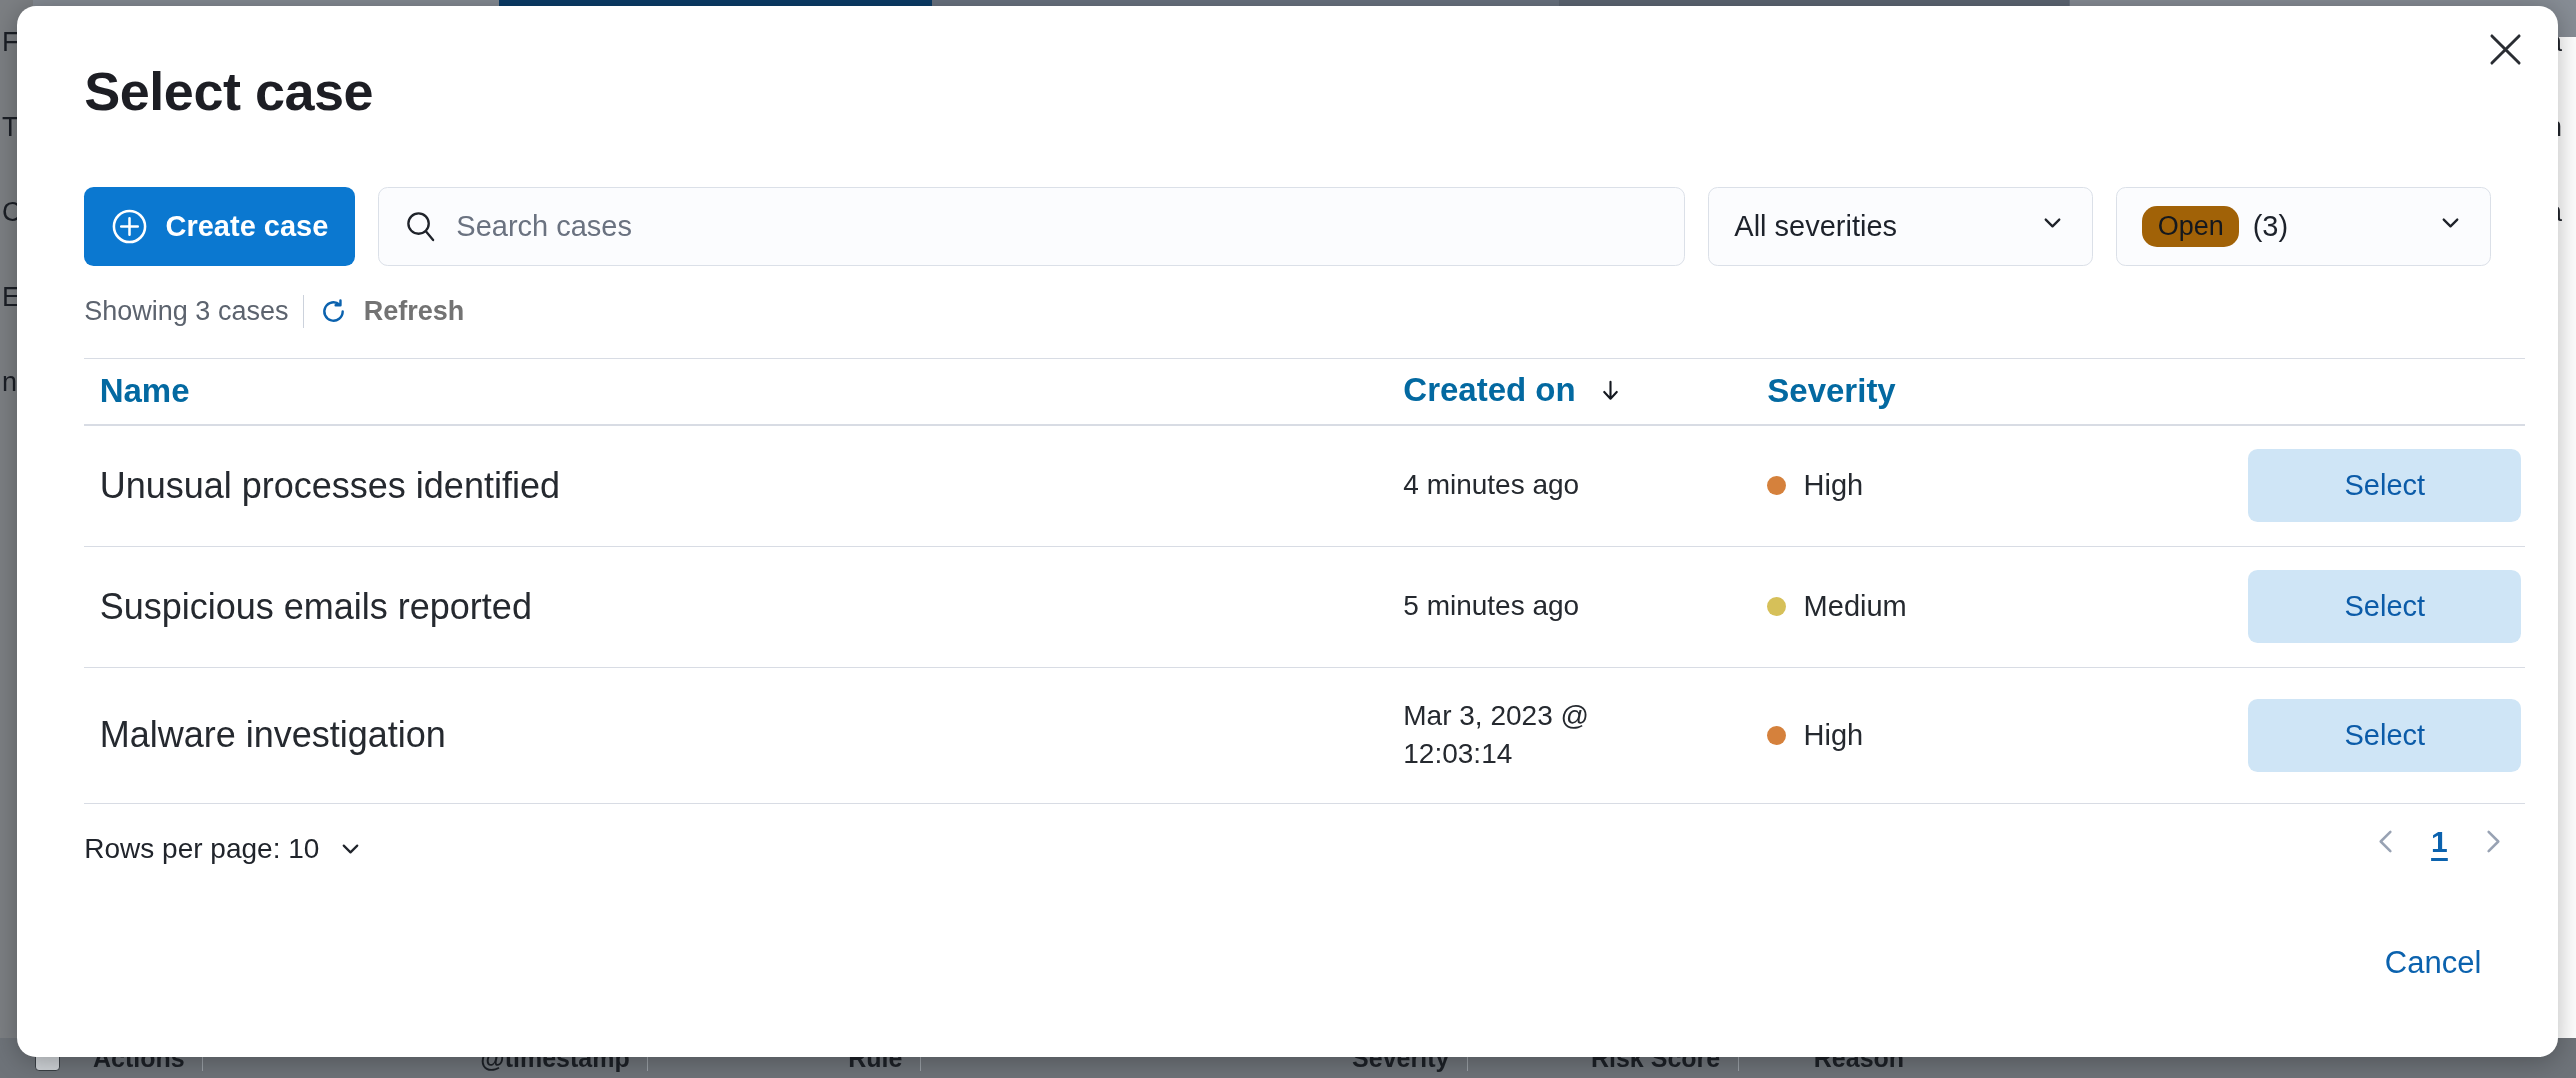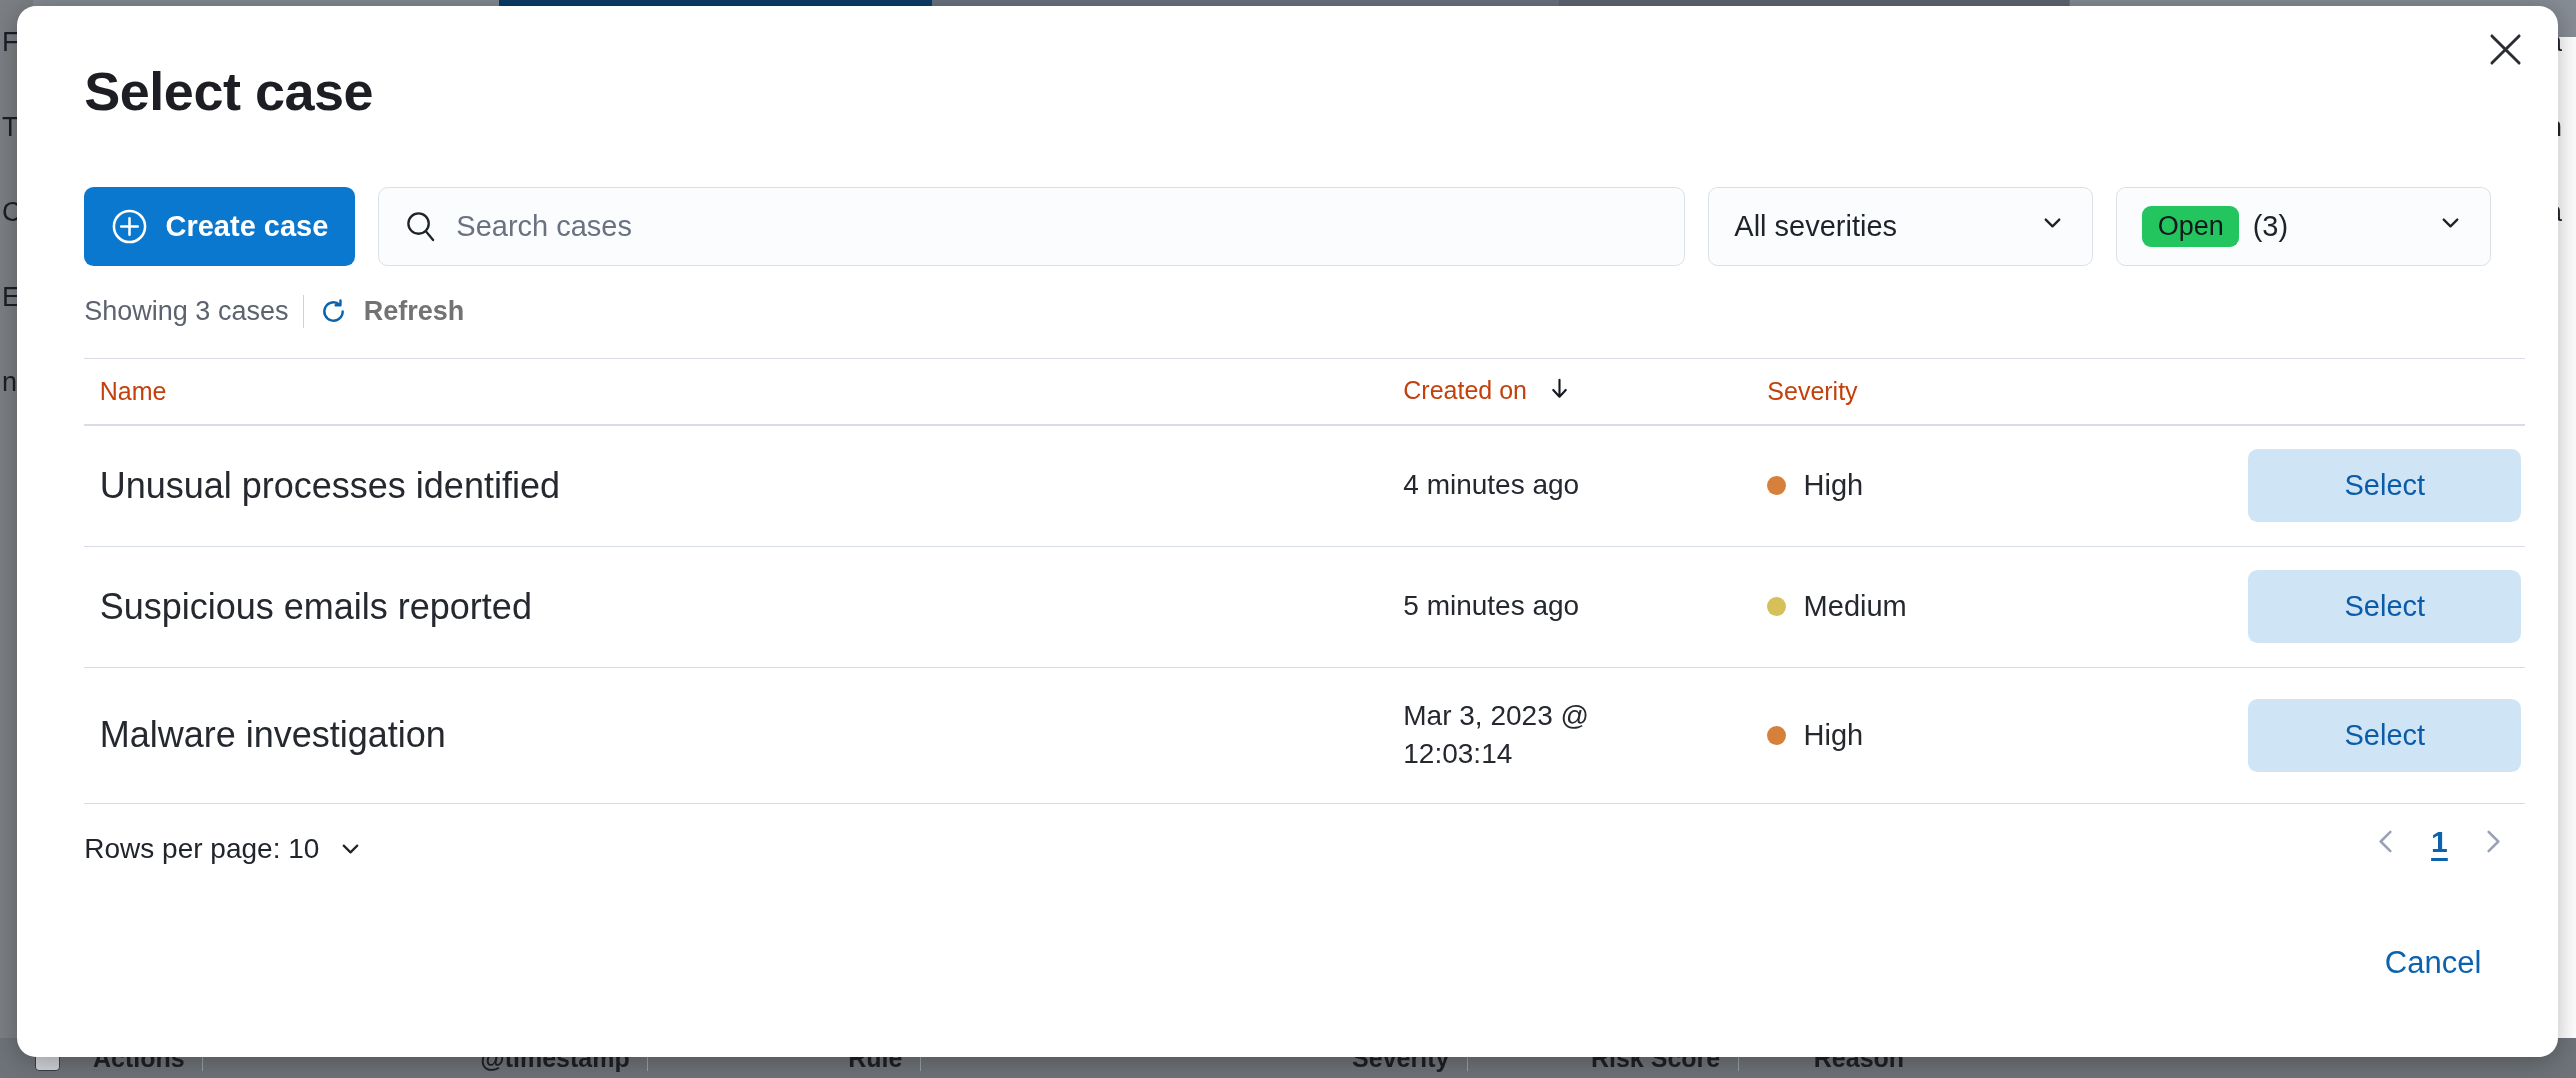--- a/index.html
+++ b/index.html
@@ -139,22 +139,22 @@
     font-size: 29px; color: #1d222b;
     cursor: pointer;
     font-family: "Liberation Sans", sans-serif;
     white-space: nowrap;
   }
   .filter-severities { width: 385px; justify-content: space-between; }
   .filter-status { width: 375px; justify-content: space-between; }
   .filter-tags { width: 250px; justify-content: space-between; }
   .status-left { display: flex; align-items: center; gap: 13.5px; }
   .pill-open {
-    background: #22c55e; color: #14181e;
-    border-radius: 9px; padding: 4.8px 15.4px;
+    background: #a16207; color: #14181e;
+    border-radius: 15px; padding: 4.8px 15.4px;
     font-size: 27px; line-height: 1.15;
   }
   .status-count { color: #1d222b; font-size: 29px; }
   .tags-left { display: flex; align-items: center; gap: 15.4px; }
   .tags-badge {
     background: #e5e8ef; color: #16191f;
     border-radius: 6.7px; padding: 3.9px 13.5px;
     font-size: 27px; line-height: 1.15;
   }
   .chev { flex: none; display: block; }
@@ -178,21 +178,21 @@
   
   .table {
     position: absolute; left: 67px; top: 352px;
     width: 2441px;
   }
   .t-row {
     display: flex; align-items: center;
     border-top: 1px solid #d8dce4;
   }
   .t-head { border-top: 1px solid #d8dce4; border-bottom: 1px solid #d8dce4; }
-  .t-head .c { font-weight: 400; color: #c2410c; font-size: 25px; }
+  .t-head .c { font-weight: 700; color: #0369a1; font-size: 33px; }
   .t-head { height: 67px; }
   .c { padding: 0 0; }
   .c-name { flex: 0 0 1319px; padding-left: 15.4px; }
   .c-created { flex: 0 0 364px; }
   .c-sev { flex: 0 0 481px; }
   .c-action { flex: 1 1 auto; display: flex; justify-content: flex-end; padding-right: 13.5px; }
 
   .t-body .t-row { height: 121px; }
   .t-body .t-row.tall { height: 137px; }
   .t-body .c-name { font-size: 36px; color: #25292f; }

